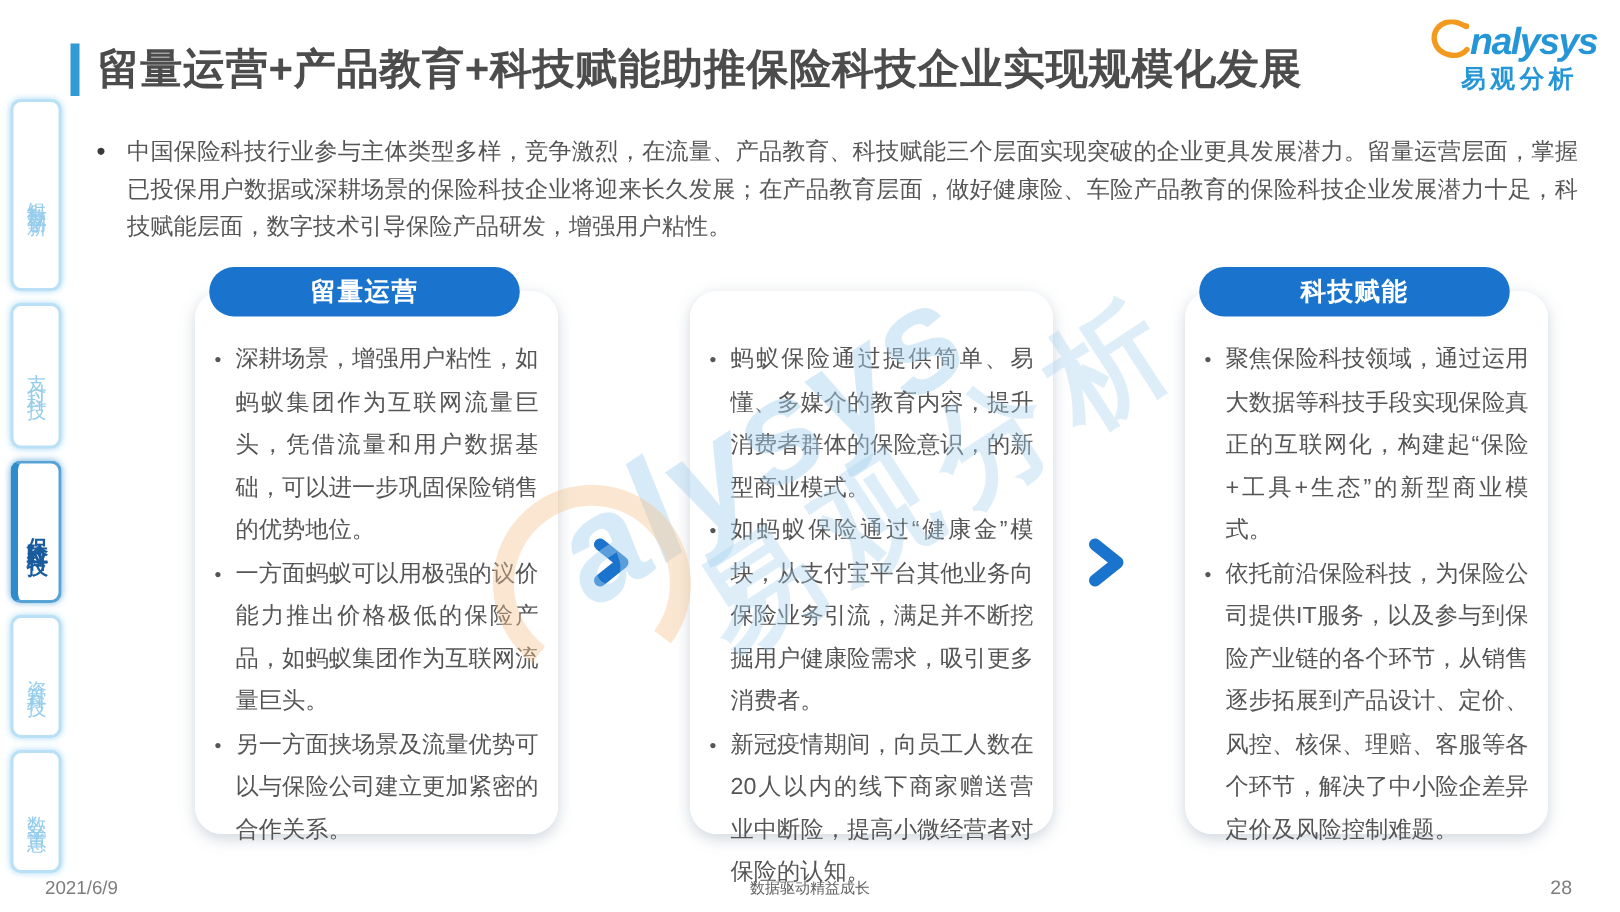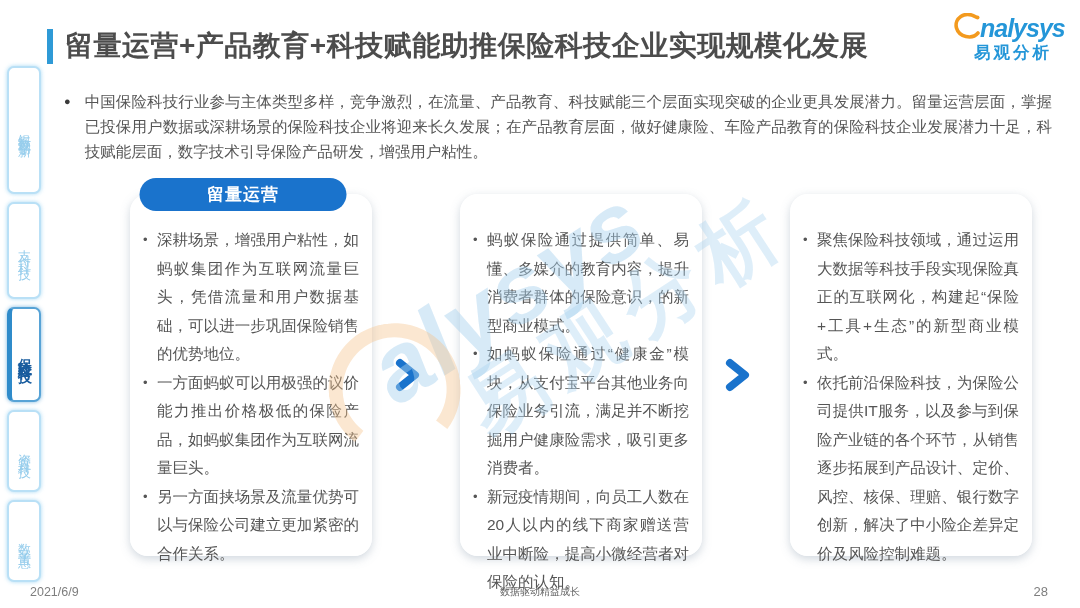--- a/index.html
+++ b/index.html
@@ -172,29 +172,30 @@
     </div>
   </div>
 
   <div class="arrow-gap">
     <svg width="28" height="38" viewBox="0 0 28 38">
       <path d="M6 7 L21 19 L6 31" fill="none" stroke="#1a73cc" stroke-width="8" stroke-linecap="round" stroke-linejoin="round"></path>
     </svg>
   </div>
 
   <div class="card-wrap">
+    <div class="pill">科技赋能</div>
     <div class="card">
       <ul>
         <li>
             <span class="li-dot">•</span>
             <span>聚焦保险科技领域，通过运用大数据等科技手段实现保险真正的互联网化，构建起“保险+工具+生态”的新型商业模式。</span>
           </li>
         <li>
             <span class="li-dot">•</span>
-            <span>依托前沿保险科技，为保险公司提供IT服务，以及参与到保险产业链的各个环节，从销售逐步拓展到产品设计、定价、风控、核保、理赔、银行数字创新，解决了中小险企差异定价及风险控制难题。</span>
+            <span>依托前沿保险科技，为保险公司提供IT服务，以及参与到保险产业链的各个环节，从销售逐步拓展到产品设计、定价、风控、核保、理赔、客服等各个环节，解决了中小险企差异定价及风险控制难题。</span>
           </li>
       </ul>
     </div>
   </div>
 
 </main>
 
 <div class="watermark">
   <div class="wm-ring"></div>
   <div class="wm-en">alysys</div>

